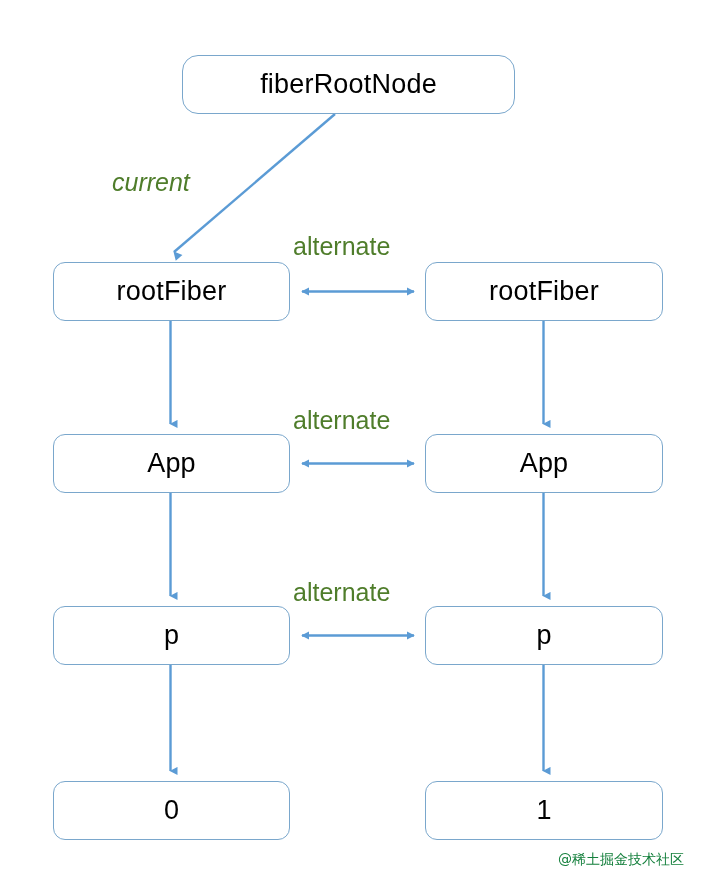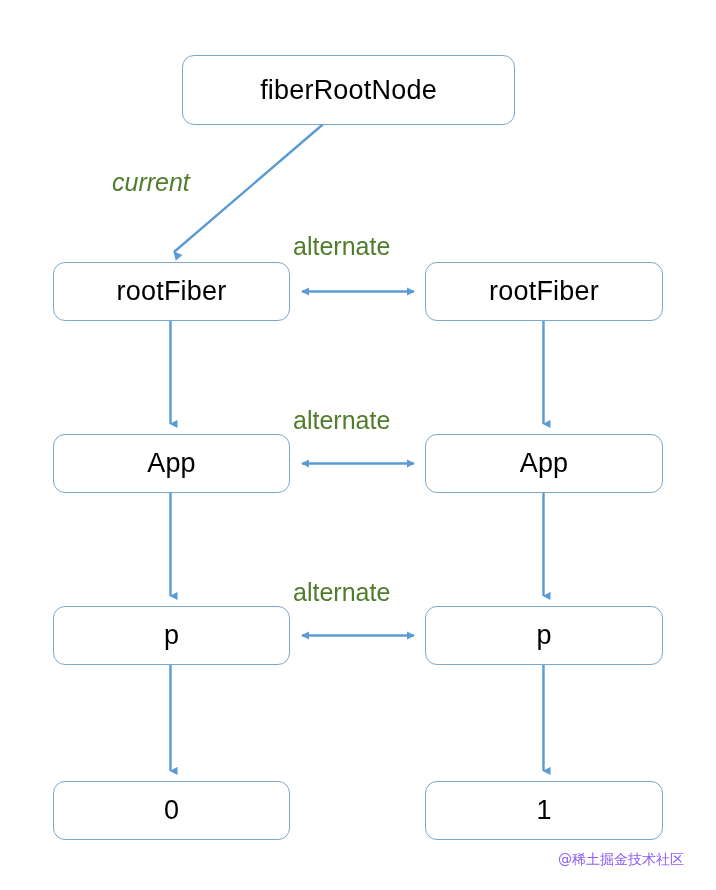--- a/index.html
+++ b/index.html
@@ -42,21 +42,21 @@
   .edge-label {
     position: absolute;
     color: #4f7d2b;
     font-size: 25px;
     font-family: "Liberation Sans", sans-serif;
     white-space: nowrap;
     z-index: 4;
   }
   .watermark {
     position: absolute;
-    color: #8b5cf6;
+    color: #15803d;
     font-size: 14px;
     font-family: "DejaVu Sans", sans-serif;
     white-space: nowrap;
     z-index: 5;
   }
 </style>
 </head>
 <body>
 
 <div id="canvas">
@@ -105,21 +105,21 @@
       <line x1="543.5" y1="321" x2="543.5" y2="424" stroke="#5b9bd5" stroke-width="2.4" marker-end="url(#arrowhead-down)"></line>
     </g>
     <g>
       <line x1="543.5" y1="493" x2="543.5" y2="596" stroke="#5b9bd5" stroke-width="2.4" marker-end="url(#arrowhead-down)"></line>
     </g>
     <g>
       <line x1="543.5" y1="665" x2="543.5" y2="771" stroke="#5b9bd5" stroke-width="2.4" marker-end="url(#arrowhead-down)"></line>
     </g>
   </svg>
 
-  <div class="node-box" style="left:182px; top:55px; width:333px; height:70px;">
+  <div class="node-box" style="left:182px; top:55px; width:333px; height:59px;border-radius:16px;">
     <span>fiberRootNode</span>
   </div>
 
   <div class="node-box" style="left:53px; top:262px; width:237px; height:59px;">
     <span>rootFiber</span>
   </div>
 
   <div class="node-box" style="left:425px; top:262px; width:238px; height:59px;">
     <span>rootFiber</span>
   </div>

